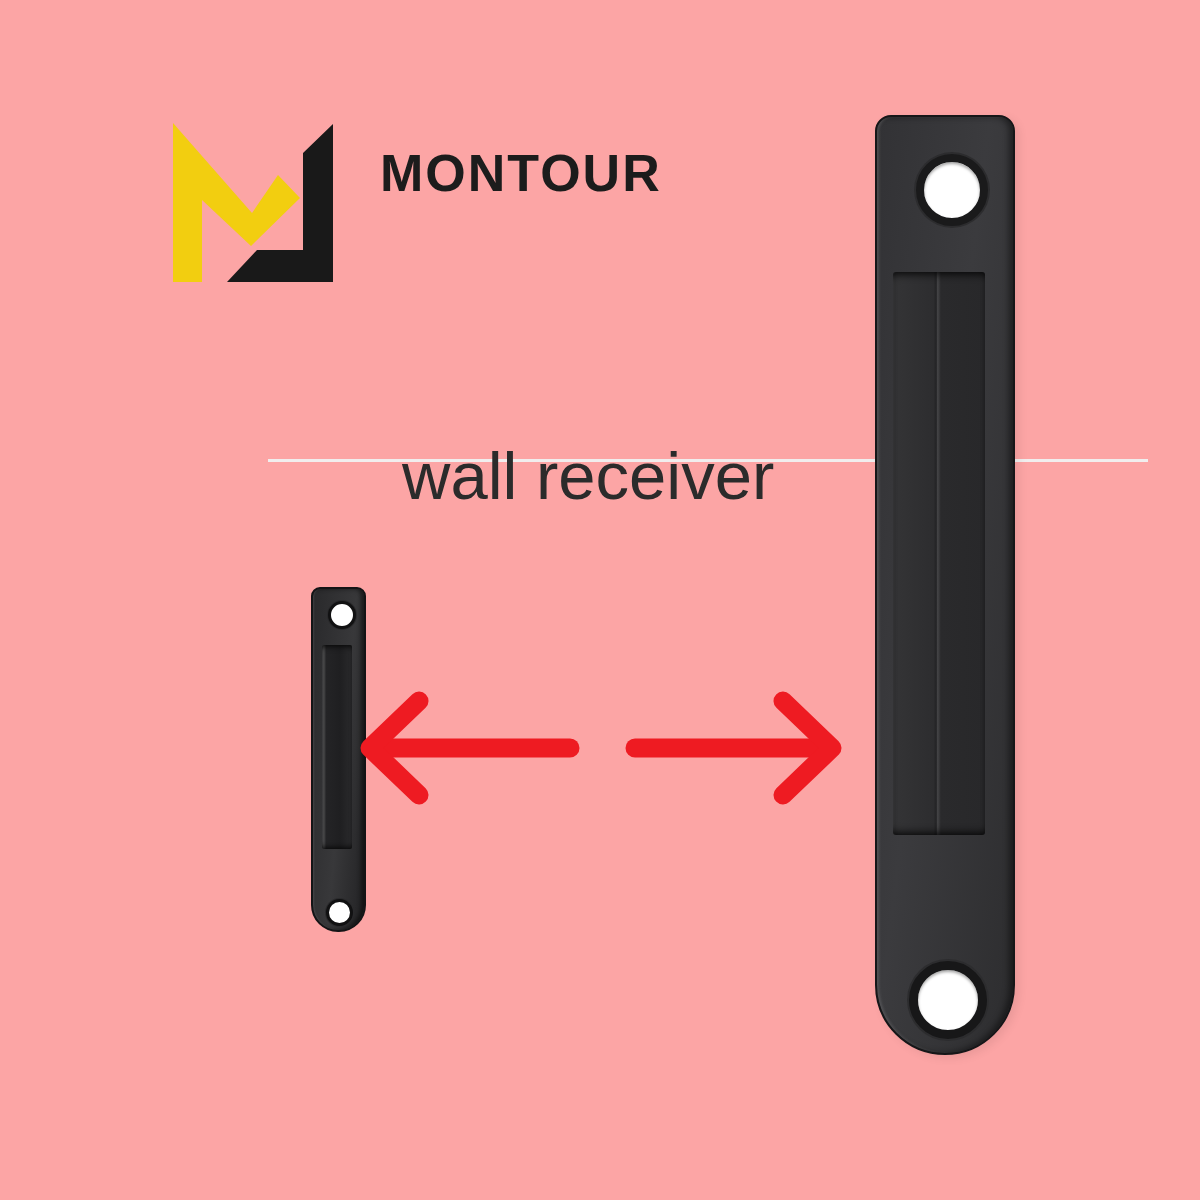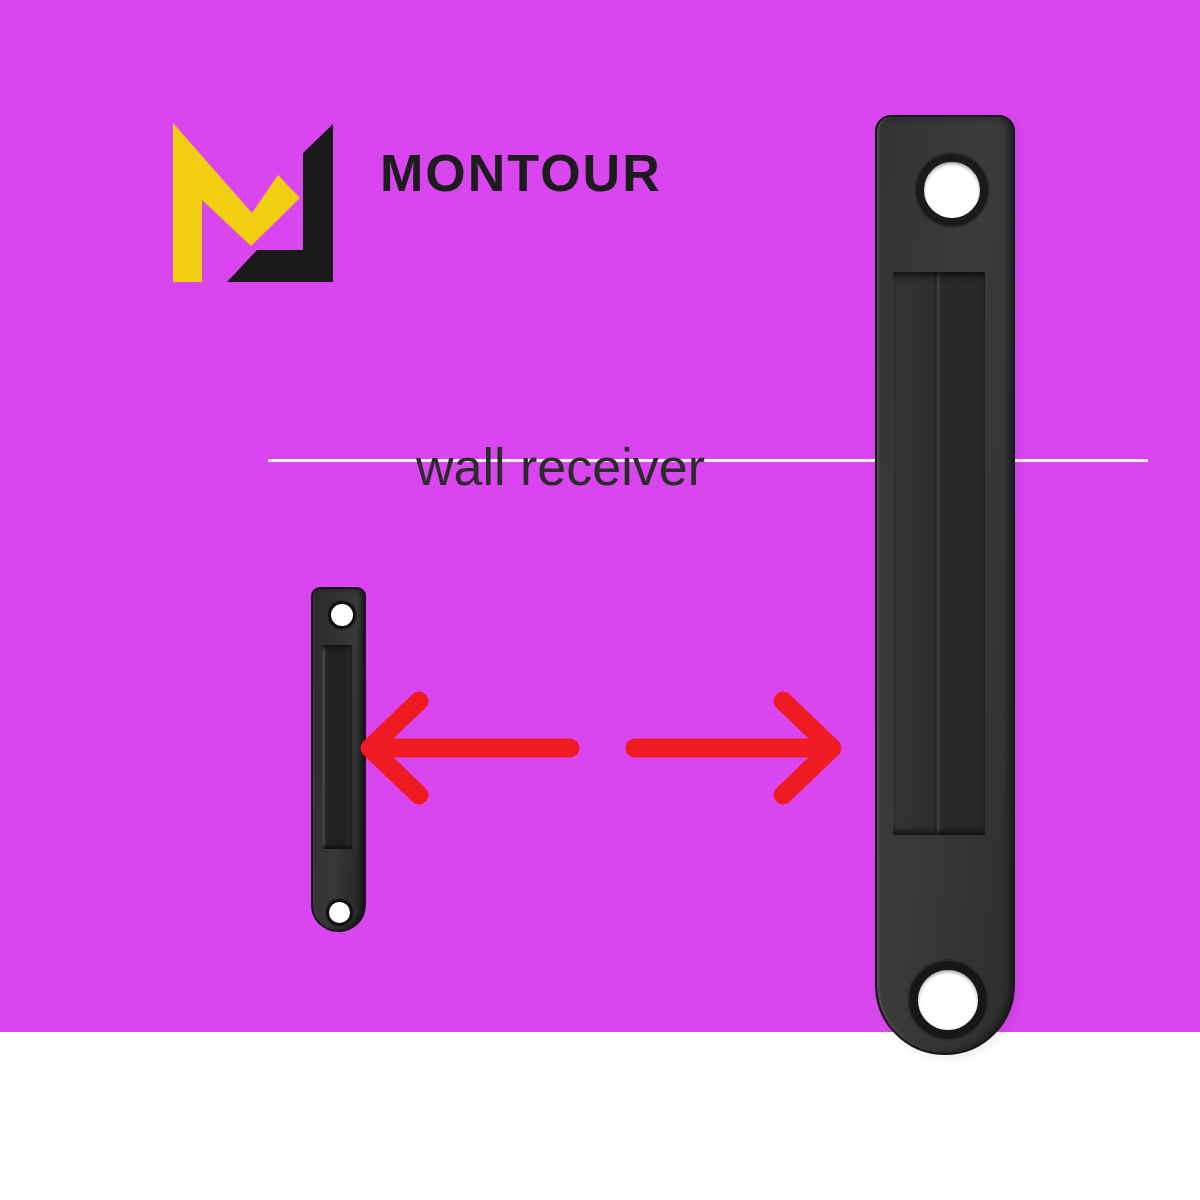--- a/index.html
+++ b/index.html
@@ -1,32 +1,32 @@
 <!DOCTYPE html>
 <html><head>
 <meta charset="utf-8">
 <style>
   html,body{margin:0;padding:0;}
   body{width:1200px;height:1200px;background:#ffffff;overflow:hidden;
        font-family:"Liberation Sans",sans-serif;}
-  .canvas{position:relative;width:1200px;height:1032px;background:#d946ef;}
+  .canvas{position:relative;width:1200px;height:1200px;background:#fca5a5;}
 
   
   .seam{position:absolute;left:268px;top:459px;width:880px;height:3px;
         background:#f1eeee;z-index:0;}
 
   
   .logo-mark{position:absolute;left:173px;top:123px;width:160px;height:159px;z-index:2;}
   .logo-text{position:absolute;left:380px;top:146px;z-index:2;
              font-size:52px;font-weight:800;letter-spacing:2px;line-height:55px;
              color:#1c1c1c;}
 
   
   .caption{position:absolute;left:402px;top:437px;z-index:2;
-           font-size:52px;font-weight:400;color:#2b2b2b;white-space:nowrap;margin-left:14px;}
+           font-size:67px;font-weight:400;color:#2b2b2b;white-space:nowrap;}
 
   
   .receiver{position:absolute;z-index:1;}
   .plate{position:absolute;inset:0;}
   .receiver-large .plate{
       border-radius:16px 16px 70px 70px;
       background:linear-gradient(97deg,#323235 0%,#3b3b3e 45%,#2d2d2f 100%);
       border:2px solid #161618;
       box-shadow:inset 3px 0 3px -1px rgba(255,255,255,0.14),
                  inset -4px 0 6px rgba(0,0,0,0.45),

